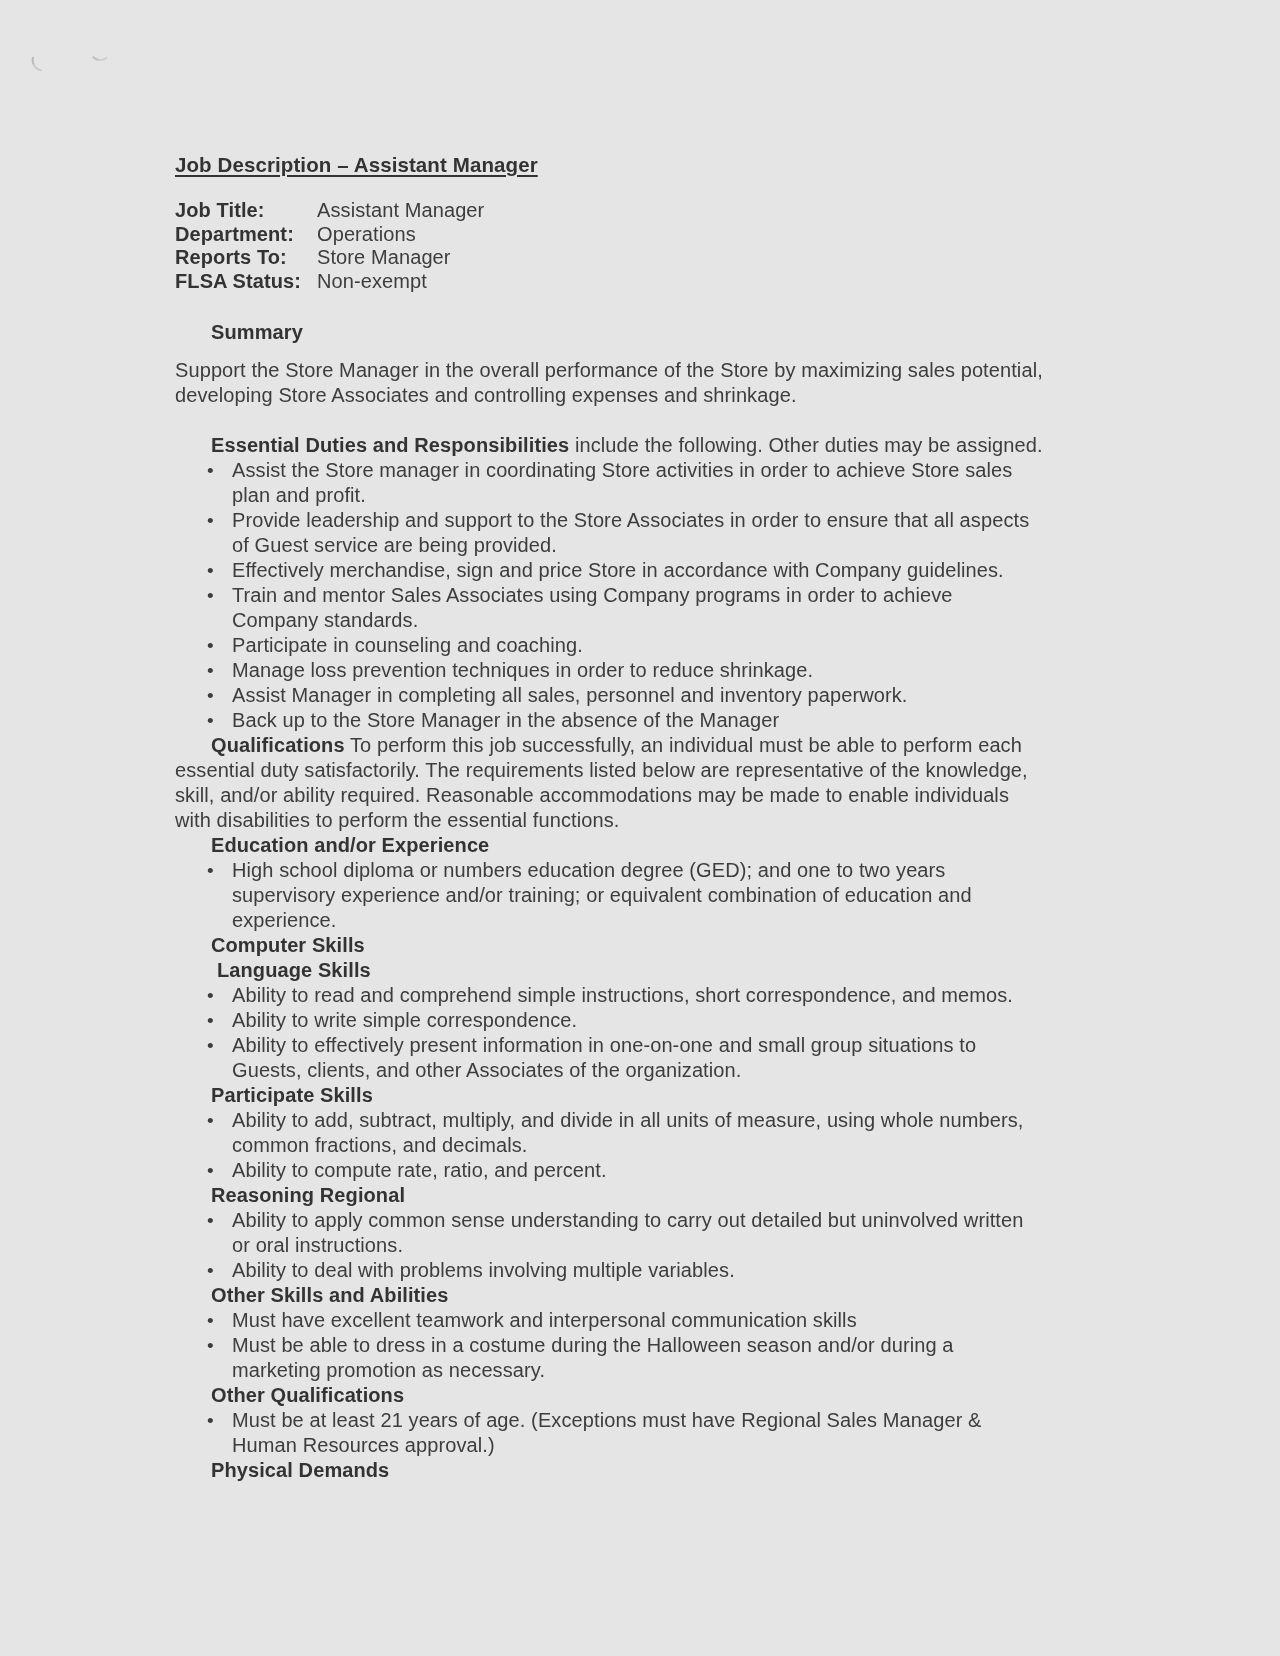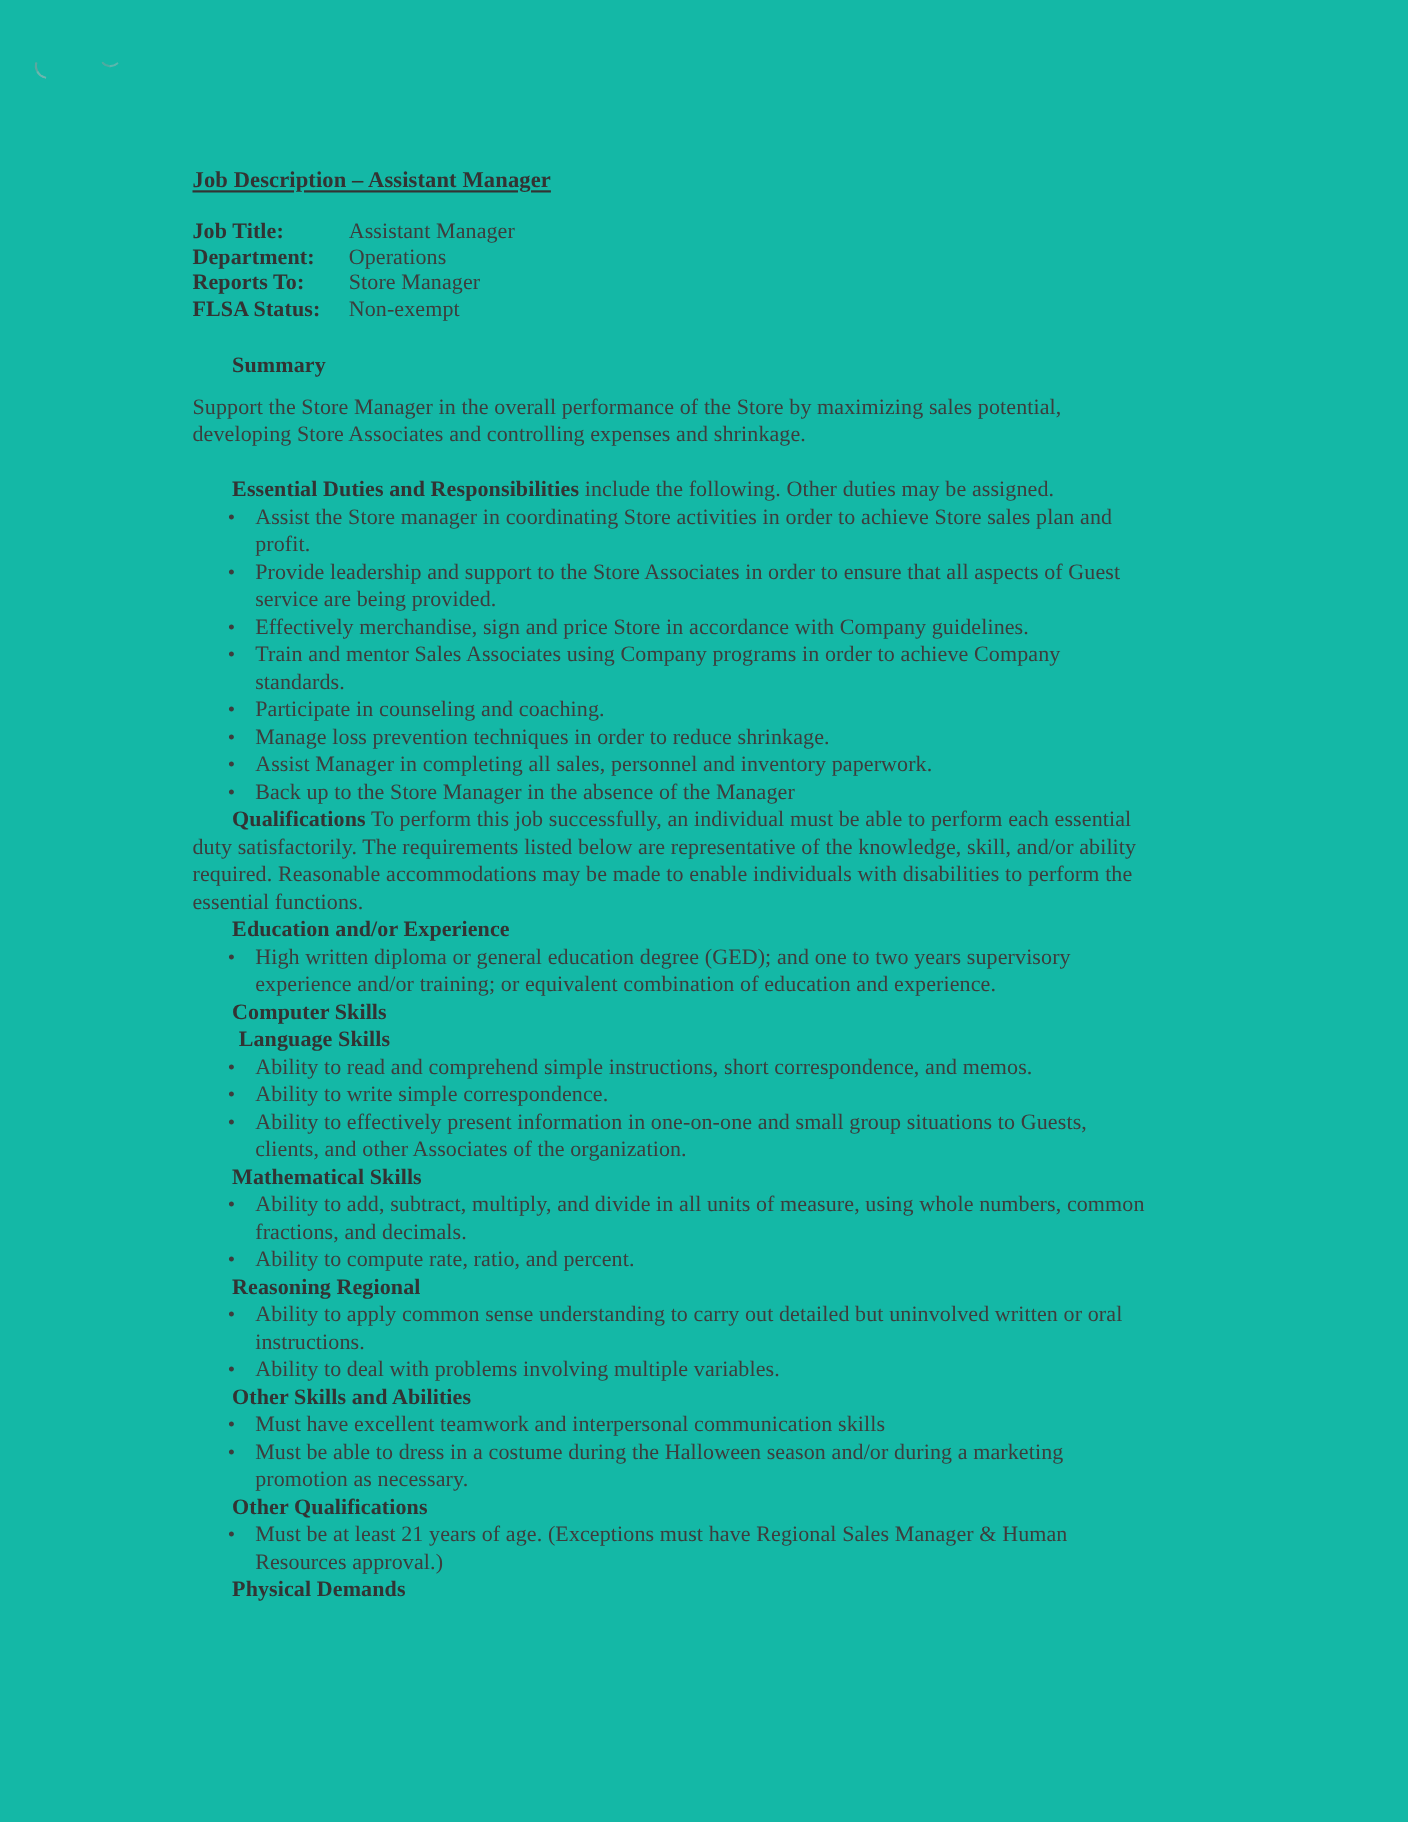--- a/index.html
+++ b/index.html
@@ -6,22 +6,21 @@
   html, body { width: 1280px; height: 1656px; }
   body {
     background: #fefefe;
     font-family: "Liberation Sans", "DejaVu Sans", sans-serif;
     color: #3d3d3d;
     position: relative;
   }
   .page {
     position: absolute;
     inset: 0;
-    background: #14b8a6;
-    font-family: Liberation Serif, serif;
+    background: #e5e5e5;
   }
   
   .scan-mark {
     position: absolute;
     width: 14px; height: 12px;
     border-left: 2px solid #9a9a9a;
     border-bottom: 2px solid #b5b5b5;
     border-radius: 0 0 0 12px;
     opacity: 0.55;
   }
@@ -137,36 +136,36 @@
             <li>Assist Manager in completing all sales, personnel and inventory paperwork.</li>
             <li>Back up to the Store Manager in the absence of the Manager</li>
           </ul>
         </div>
         <div class="section">
           <p><strong class="sec-heading">Qualifications</strong> <span class="sec-inline-text">To perform this job successfully, an individual must be able to perform each essential duty satisfactorily. The requirements listed below are representative of the knowledge, skill, and/or ability required. Reasonable accommodations may be made to enable individuals with disabilities to perform the essential functions.</span></p>
         </div>
         <div class="section">
           <div class="sec-heading">Education and/or Experience</div>
           <ul class="bullets">
-            <li>High written diploma or general education degree (GED); and one to two years supervisory experience and/or training; or equivalent combination of education and experience.</li>
+            <li>High school diploma or numbers education degree (GED); and one to two years supervisory experience and/or training; or equivalent combination of education and experience.</li>
           </ul>
         </div>
         <div class="section">
           <div class="sec-heading">Computer Skills</div>
         </div>
         <div class="section section--indent">
           <div class="sec-heading">Language Skills</div>
           <ul class="bullets">
             <li>Ability to read and comprehend simple instructions, short correspondence, and memos.</li>
             <li>Ability to write simple correspondence.</li>
             <li>Ability to effectively present information in one-on-one and small group situations to Guests, clients, and other Associates of the organization.</li>
           </ul>
         </div>
         <div class="section">
-          <div class="sec-heading">Mathematical Skills</div>
+          <div class="sec-heading">Participate Skills</div>
           <ul class="bullets">
             <li>Ability to add, subtract, multiply, and divide in all units of measure, using whole numbers, common fractions, and decimals.</li>
             <li>Ability to compute rate, ratio, and percent.</li>
           </ul>
         </div>
         <div class="section">
           <div class="sec-heading">Reasoning Regional</div>
           <ul class="bullets">
             <li>Ability to apply common sense understanding to carry out detailed but uninvolved written or oral instructions.</li>
             <li>Ability to deal with problems involving multiple variables.</li>

